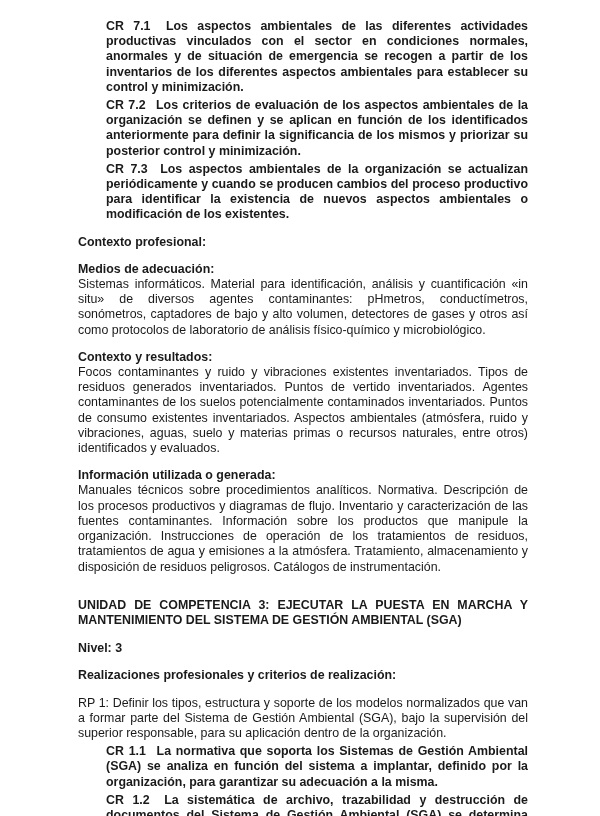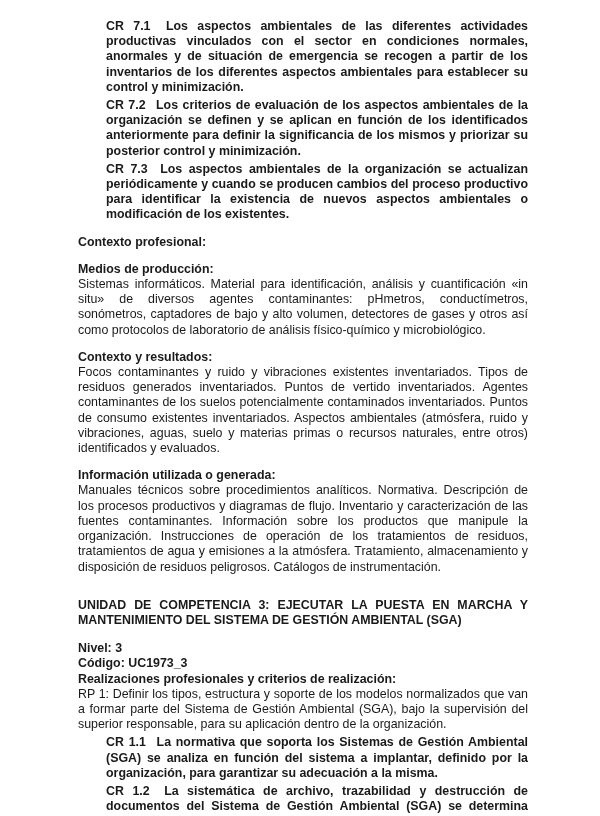--- a/index.html
+++ b/index.html
@@ -12,46 +12,45 @@
   }
   .page { position: absolute; left: 78px; top: 19px; width: 450px; }
   p { margin: 0; text-align: justify; }
   .cr { margin-left: 28px; margin-bottom: 3px; font-weight: bold; }
   .cr .num { margin-right: 6px; }
   .bold { font-weight: bold; }
   .sec { margin-top: 12px; }
   .head { margin-top: 12px; }
   .unit-title { font-weight: bold; text-align: justify; margin-top: 23px; }
   .mt6 { margin-top: 13px; }
-  .mt12 { }
+  .mt12 { margin-top: 12px; }
 </style>
 </head>
 <body>
 
 <div class="page">
 
   <p class="cr"><span class="num">CR 7.1</span> <span>Los aspectos ambientales de las diferentes actividades productivas vinculados con el sector en condiciones normales, anormales y de situación de emergencia se recogen a partir de los inventarios de los diferentes aspectos ambientales para establecer su control y minimización.</span></p>
   <p class="cr"><span class="num">CR 7.2</span> <span>Los criterios de evaluación de los aspectos ambientales de la organización se definen y se aplican en función de los identificados anteriormente para definir la significancia de los mismos y priorizar su posterior control y minimización.</span></p>
   <p class="cr"><span class="num">CR 7.3</span> <span>Los aspectos ambientales de la organización se actualizan periódicamente y cuando se producen cambios del proceso productivo para identificar la existencia de nuevos aspectos ambientales o modificación de los existentes.</span></p>
 
   <p class="bold head">Contexto profesional:</p>
 
-  <p class="bold sec">Medios de producción:</p>
+  <p class="bold sec">Medios de adecuación:</p>
   <p>Sistemas informáticos. Material para identificación, análisis y cuantificación «in situ» de diversos agentes contaminantes: pHmetros, conductímetros, sonómetros, captadores de bajo y alto volumen, detectores de gases y otros así como protocolos de laboratorio de análisis físico-químico y microbiológico.</p>
 
   <p class="bold sec">Contexto y resultados:</p>
   <p>Focos contaminantes y ruido y vibraciones existentes inventariados. Tipos de residuos generados inventariados. Puntos de vertido inventariados. Agentes contaminantes de los suelos potencialmente contaminados inventariados. Puntos de consumo existentes inventariados. Aspectos ambientales (atmósfera, ruido y vibraciones, aguas, suelo y materias primas o recursos naturales, entre otros) identificados y evaluados.</p>
 
   <p class="bold sec">Información utilizada o generada:</p>
   <p>Manuales técnicos sobre procedimientos analíticos. Normativa. Descripción de los procesos productivos y diagramas de flujo. Inventario y caracterización de las fuentes contaminantes. Información sobre los productos que manipule la organización. Instrucciones de operación de los tratamientos de residuos, tratamientos de agua y emisiones a la atmósfera. Tratamiento, almacenamiento y disposición de residuos peligrosos. Catálogos de instrumentación.</p>
 
   <p class="unit-title">UNIDAD DE COMPETENCIA 3: EJECUTAR LA PUESTA EN MARCHA Y MANTENIMIENTO DEL SISTEMA DE GESTIÓN AMBIENTAL (SGA)</p>
 
   <p class="bold mt6">Nivel: 3</p>
-  <p class="bold">Código: UC1973_3</p>
 
   <p class="bold mt12">Realizaciones profesionales y criterios de realización:</p>
 
   <p class="mt12">RP 1: Definir los tipos, estructura y soporte de los modelos normalizados que van a formar parte del Sistema de Gestión Ambiental (SGA), bajo la supervisión del superior responsable, para su aplicación dentro de la organización.</p>
 
   <p class="cr" style="margin-top:3px"><span class="num">CR 1.1</span> <span>La normativa que soporta los Sistemas de Gestión Ambiental (SGA) se analiza en función del sistema a implantar, definido por la organización, para garantizar su adecuación a la misma.</span></p>
   <p class="cr"><span class="num">CR 1.2</span> <span>La sistemática de archivo, trazabilidad y destrucción de documentos del Sistema de Gestión Ambiental (SGA) se determina considerando las características de la documentación a utilizar para permitir que se encuentre actualizada y disponible para su consulta.</span></p>
 
 </div>
 

